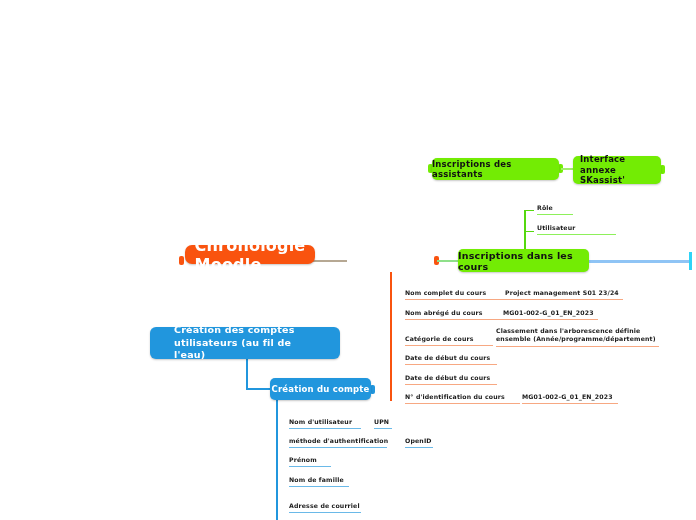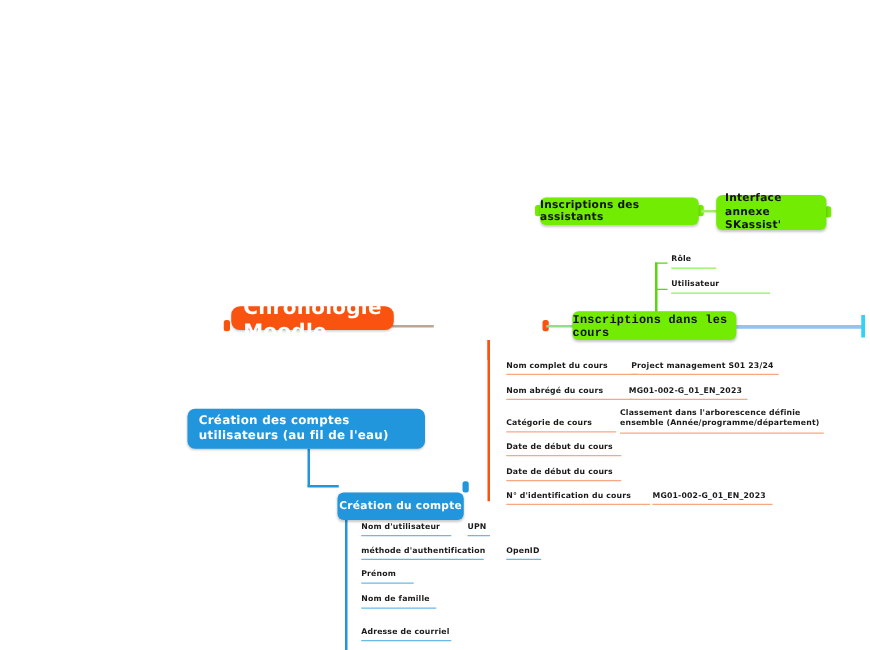--- a/index.html
+++ b/index.html
@@ -49,51 +49,49 @@
     border-radius: 5px;
   }
 
   
   .node.green { background: #73ec04; color: #121212; }
   .node.green-ins {
     left: 458px; top: 249px; width: 131px; height: 23px;
     font-size: 9.5px;
     justify-content: center;
     border-radius: 5px;
-    font-family: Liberation Mono, monospace;
   }
   .node.green-assist {
     left: 432px; top: 158px; width: 127px; height: 22px;
     font-size: 8.5px;
     justify-content: center;
     border-radius: 5px;
   }
   .node.green-skassist {
     left: 573px; top: 156px; width: 88px; height: 28px;
     font-size: 8.5px;
     padding: 0 7px;
     line-height: 1.25;
     border-radius: 5px;
   }
 
   
   .node.blue { background: #2196dd; }
   .node.blue-users {
     left: 150px; top: 327px; width: 190px; height: 32px;
-    padding: 0 9px;
+    padding: 0 24px;
     font-size: 9.5px;
     line-height: 1.3;
     border-radius: 6px;
   }
   .node.blue-account {
     left: 270px; top: 378px; width: 101px; height: 22px;
     font-size: 8.5px;
     justify-content: center;
     border-radius: 5px;
-    margin-top: 16px;
   }
 
   
   .nub {
     position: absolute;
     width: 5px; height: 9px;
     border-radius: 2px;
   }
 
   

